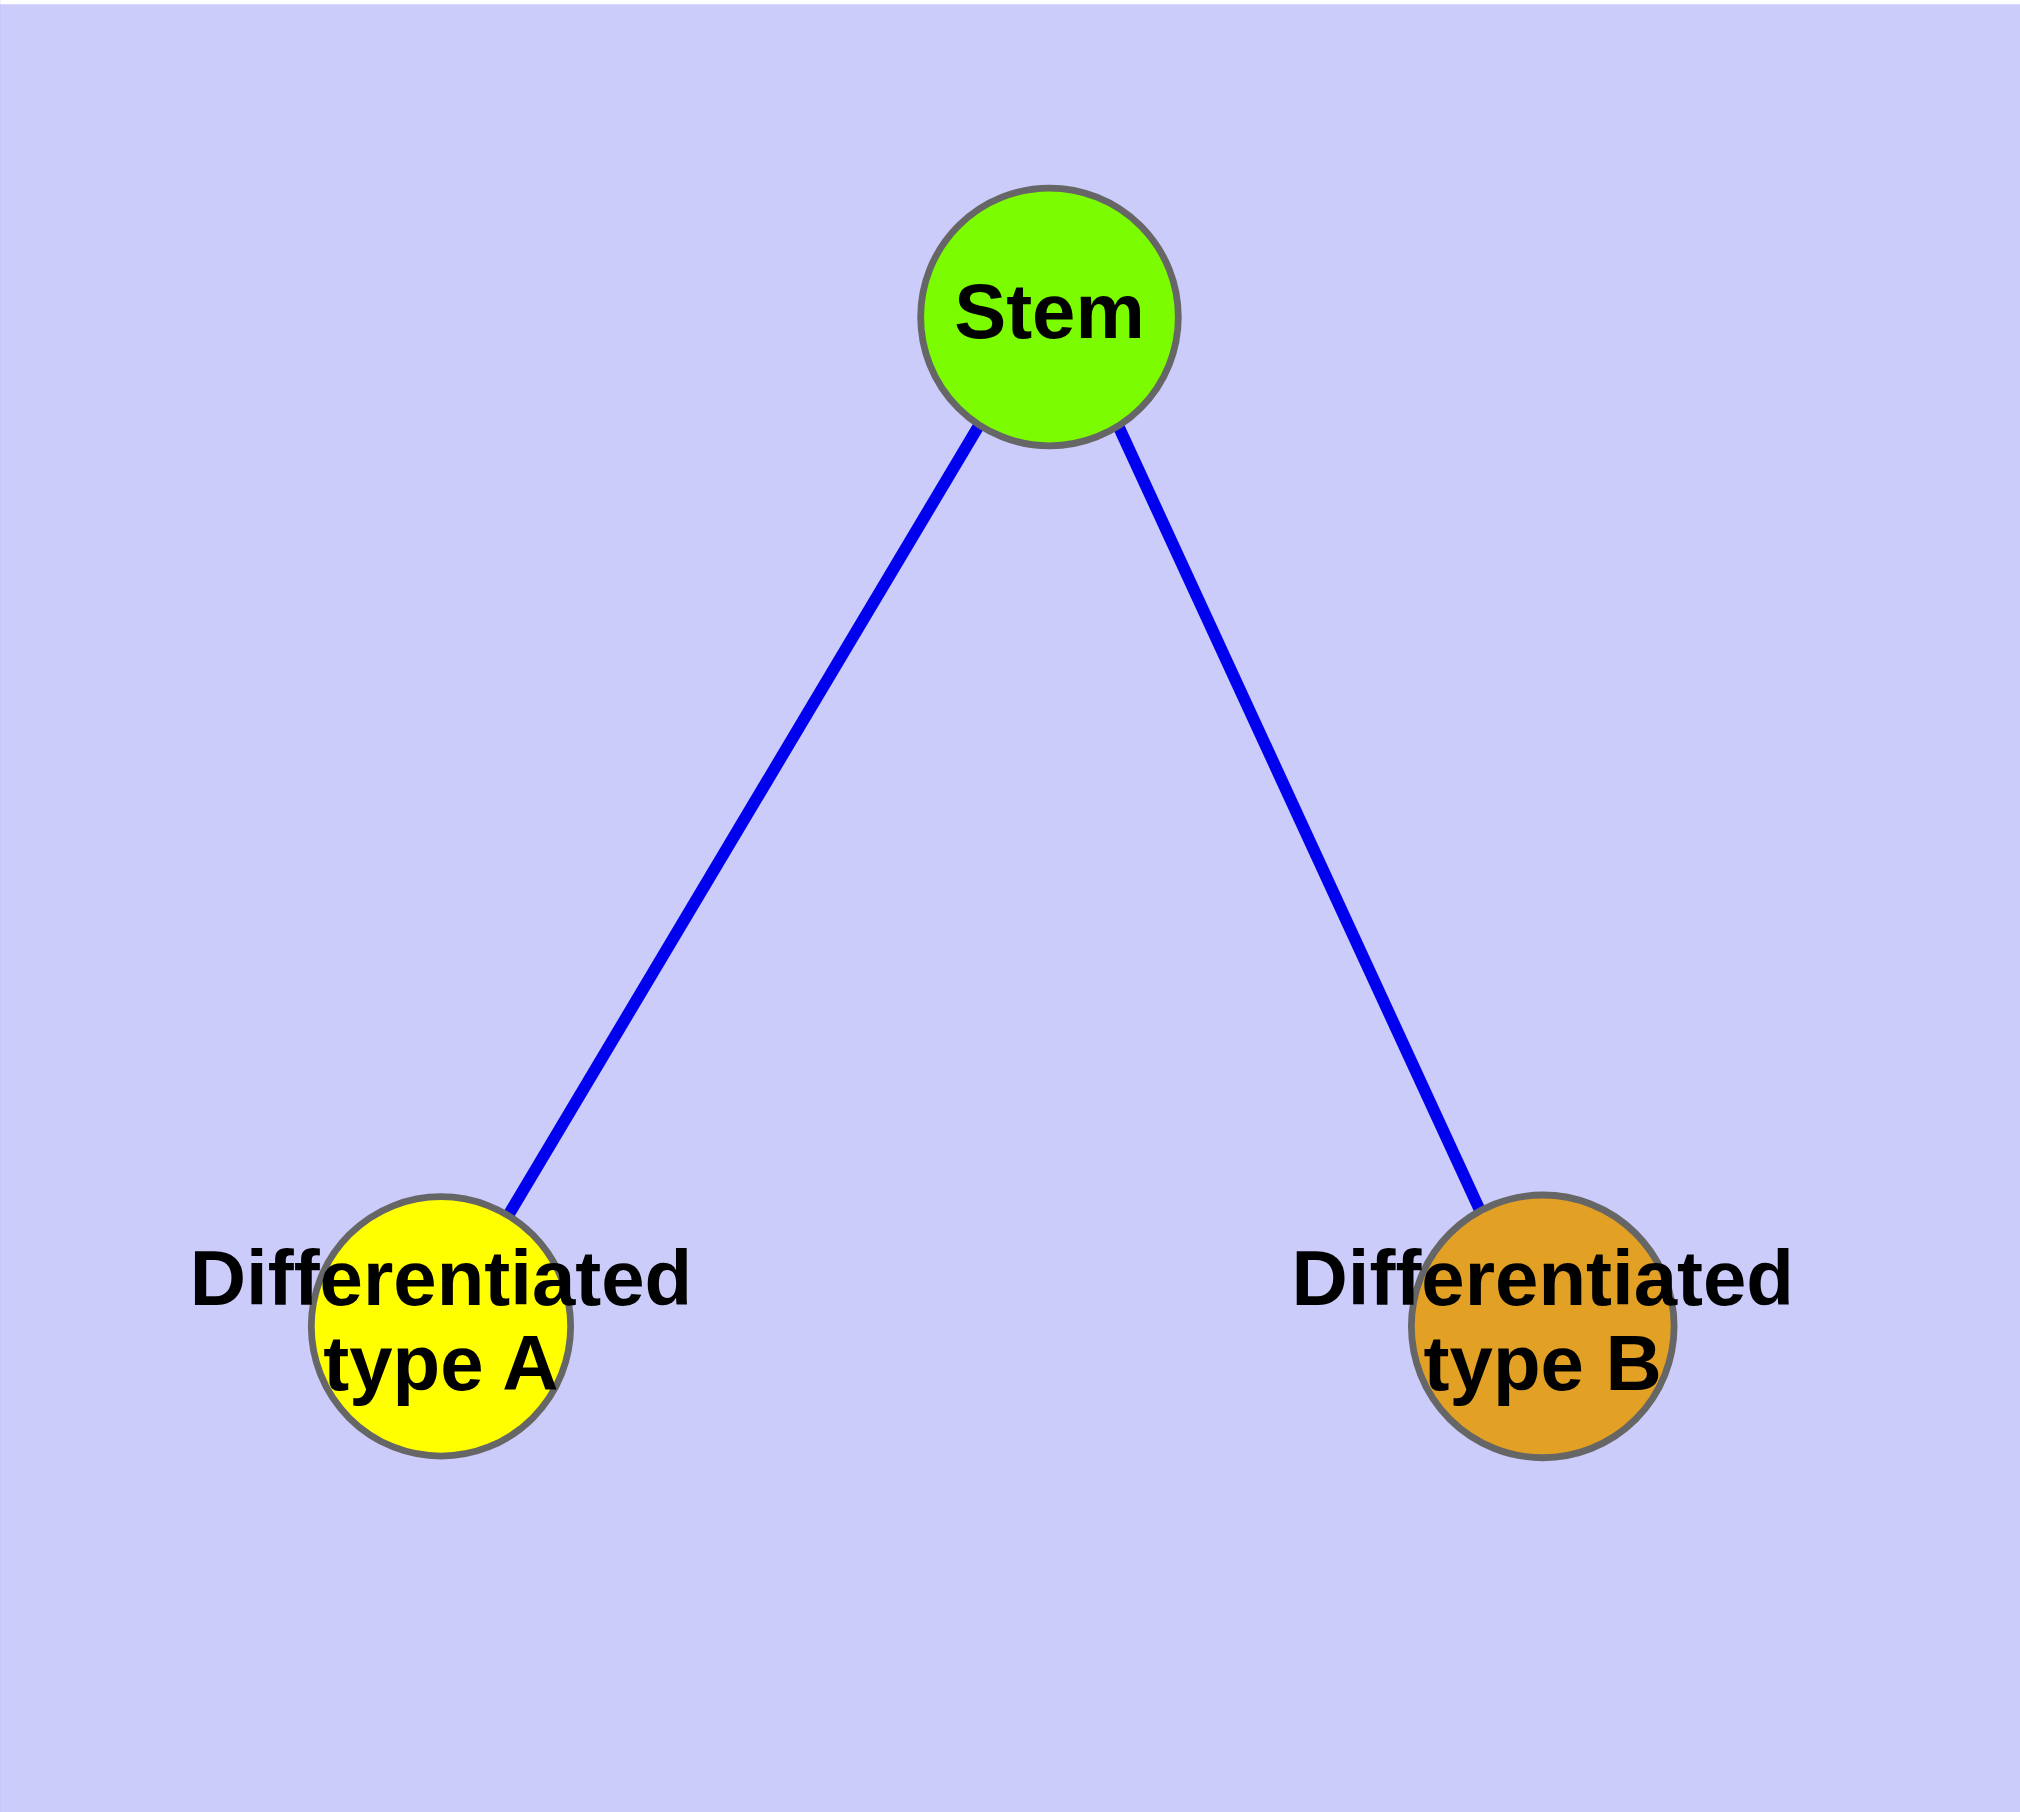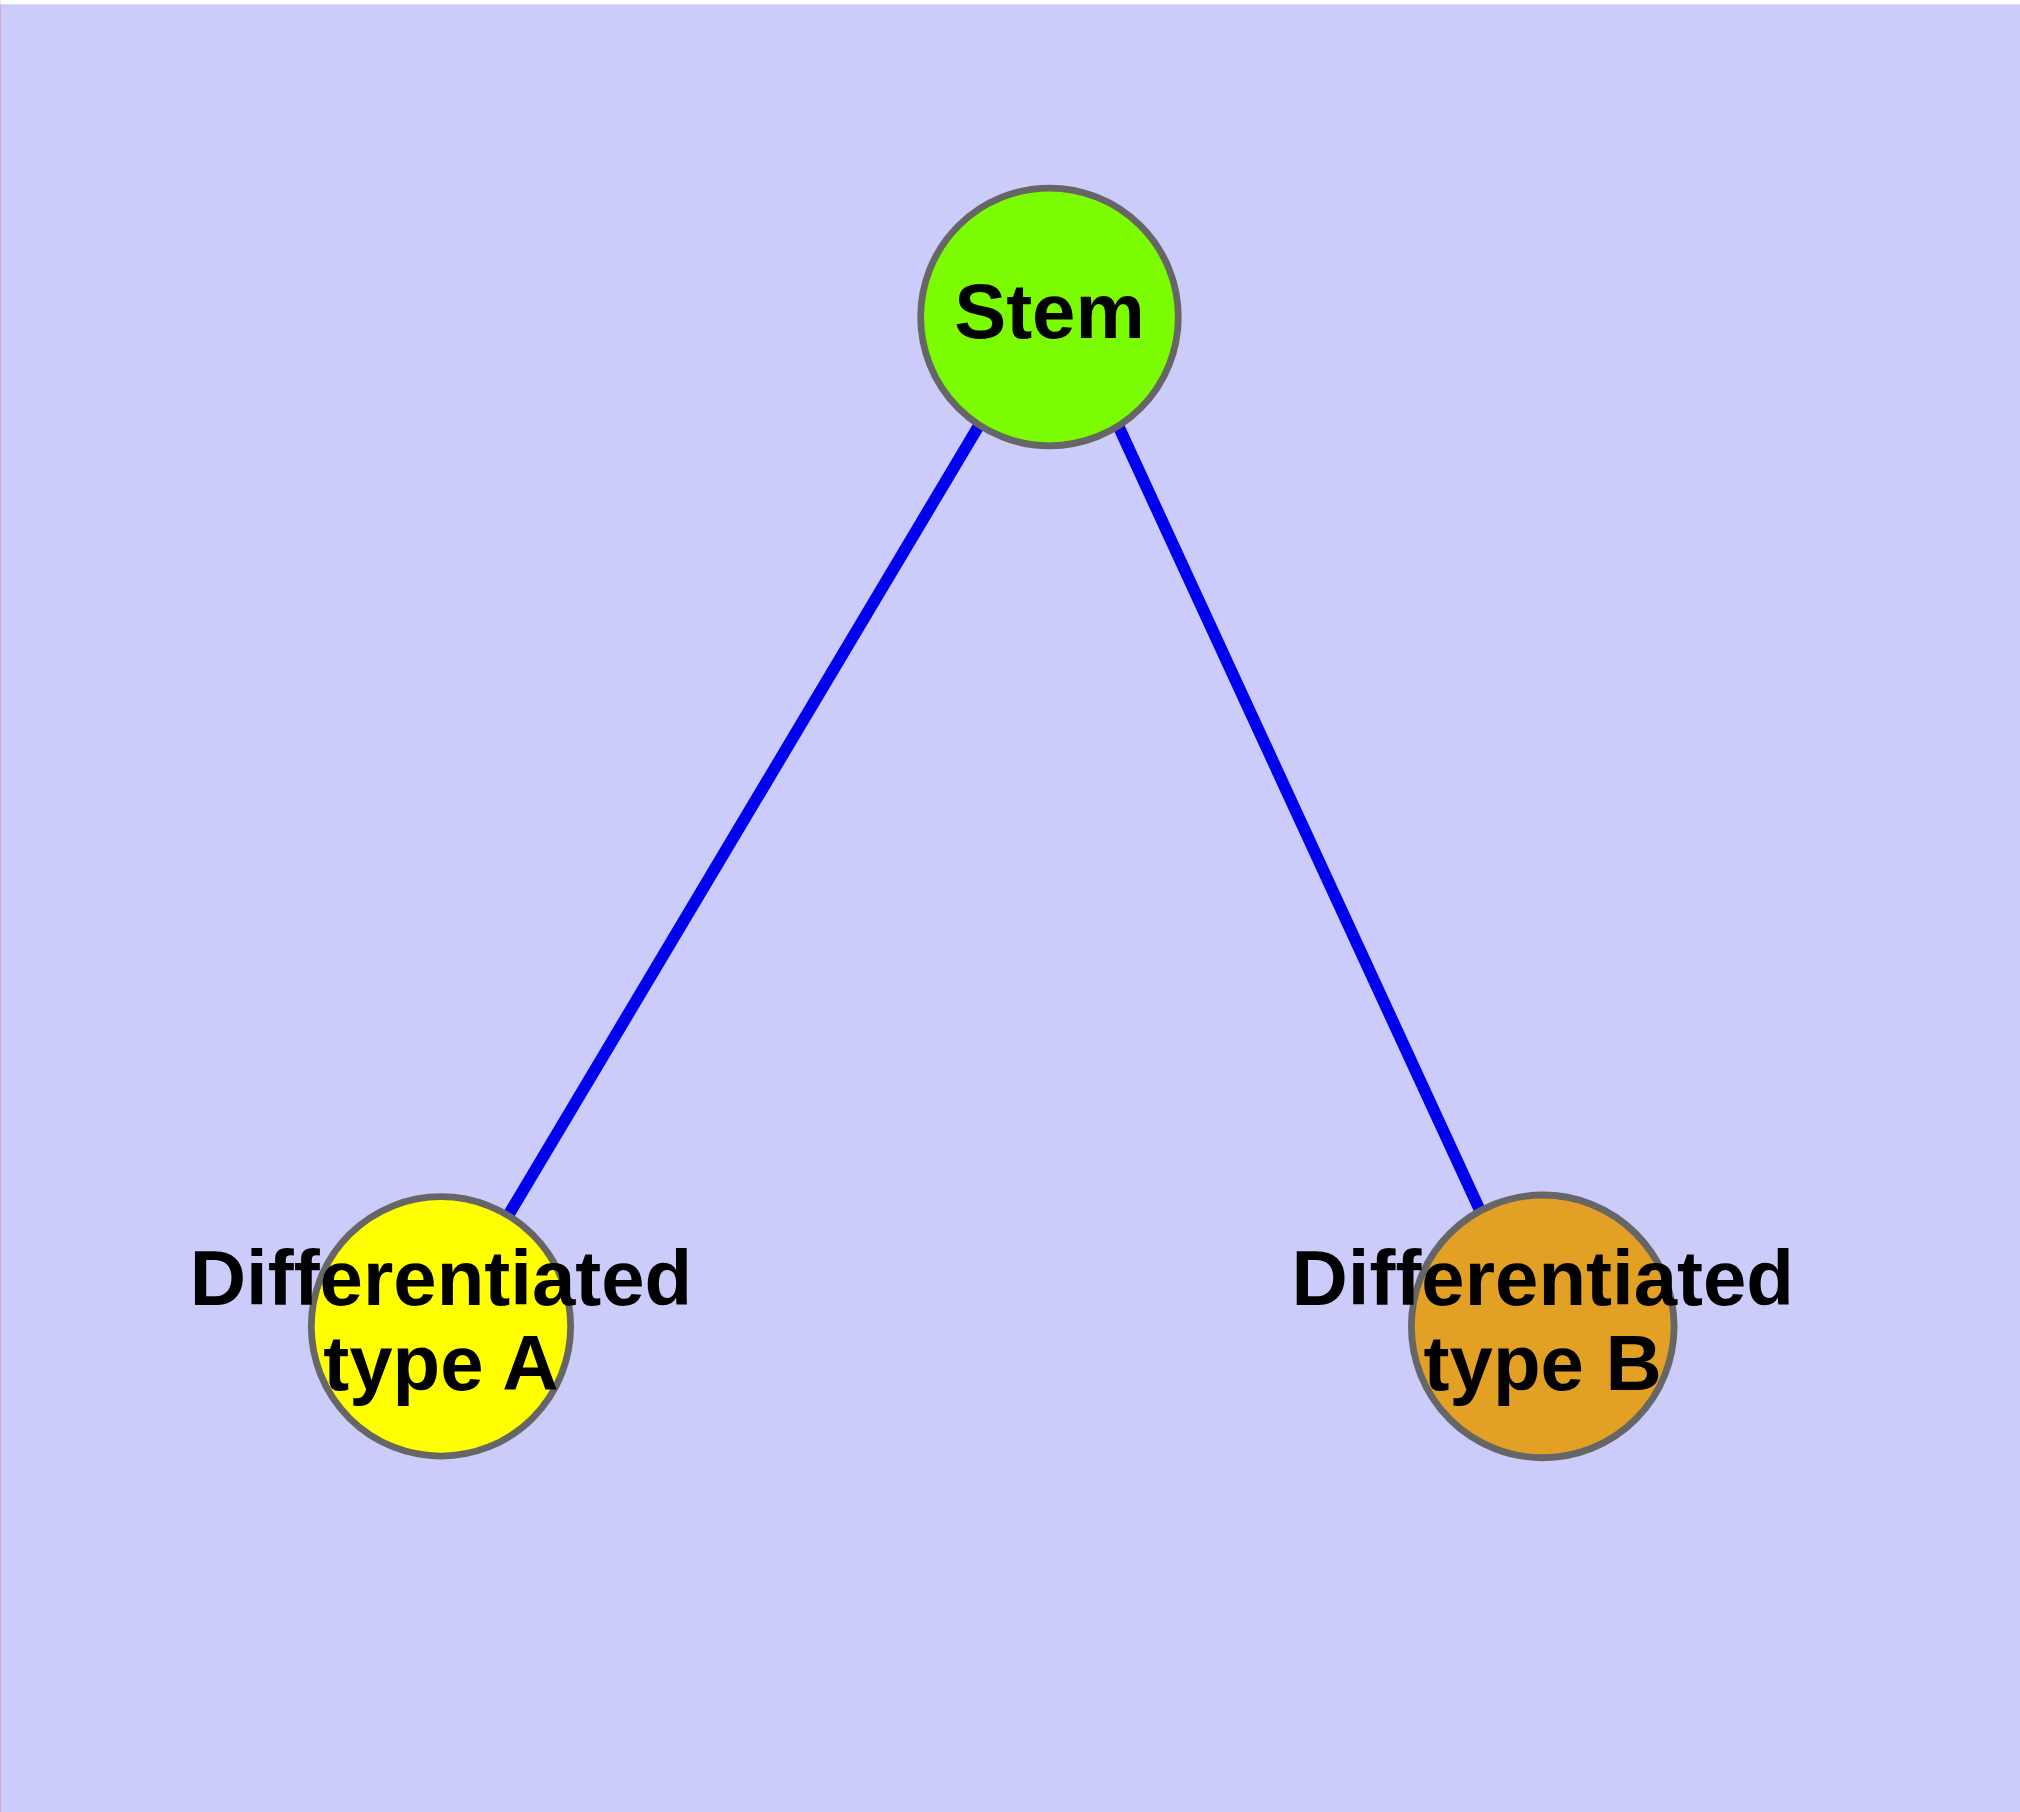--- a/index.html
+++ b/index.html
@@ -6,21 +6,21 @@
   html, body {
     margin: 0;
     padding: 0;
     background: #ffffff;
   }
   #stage {
     position: relative;
     width: 2021px;
     height: 1812px;
     overflow: hidden;
-    background: #ef4444;
+    background: #c4b5fd;
     font-family: "Liberation Sans", "DejaVu Sans", sans-serif;
   }
   #canvas {
     position: absolute;
     left: 0;
     top: 0;
     width: 2021px;
     height: 1812px;
     display: block;
   }

